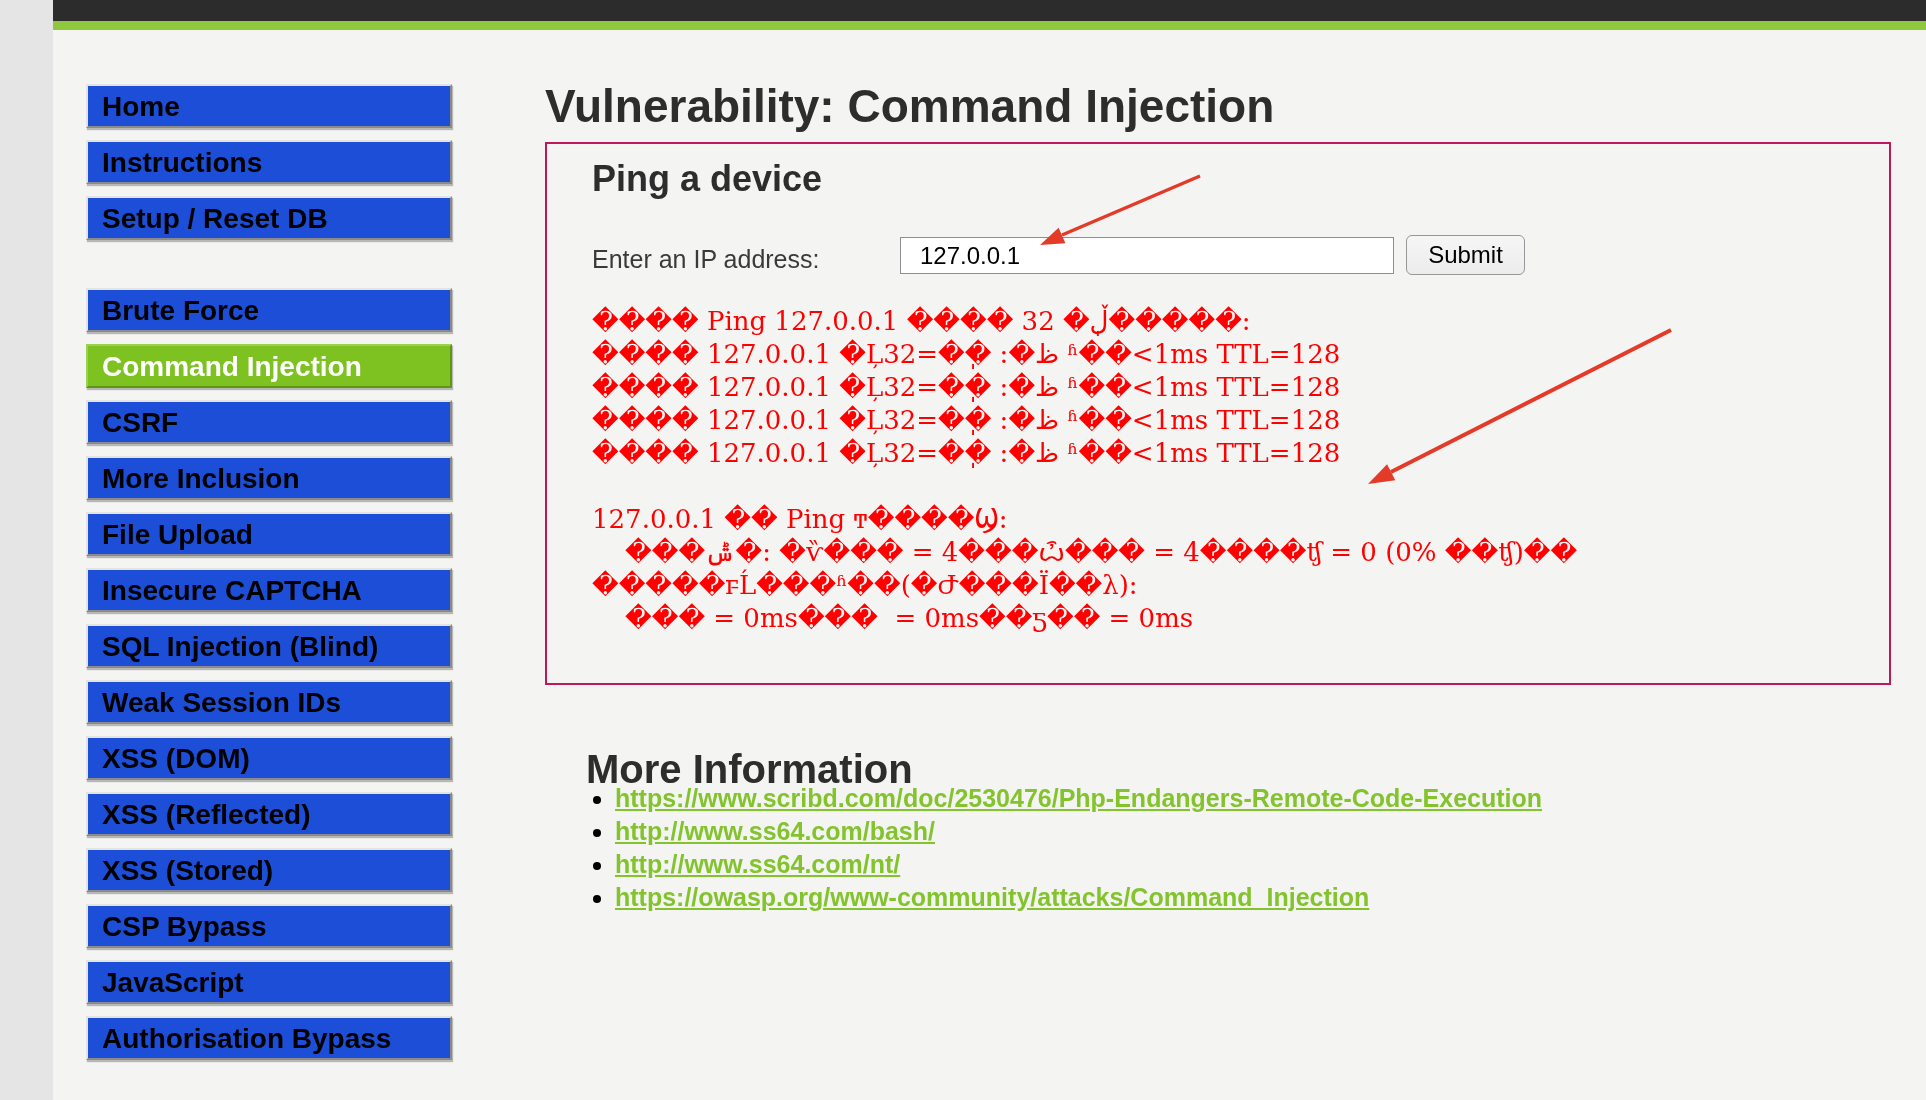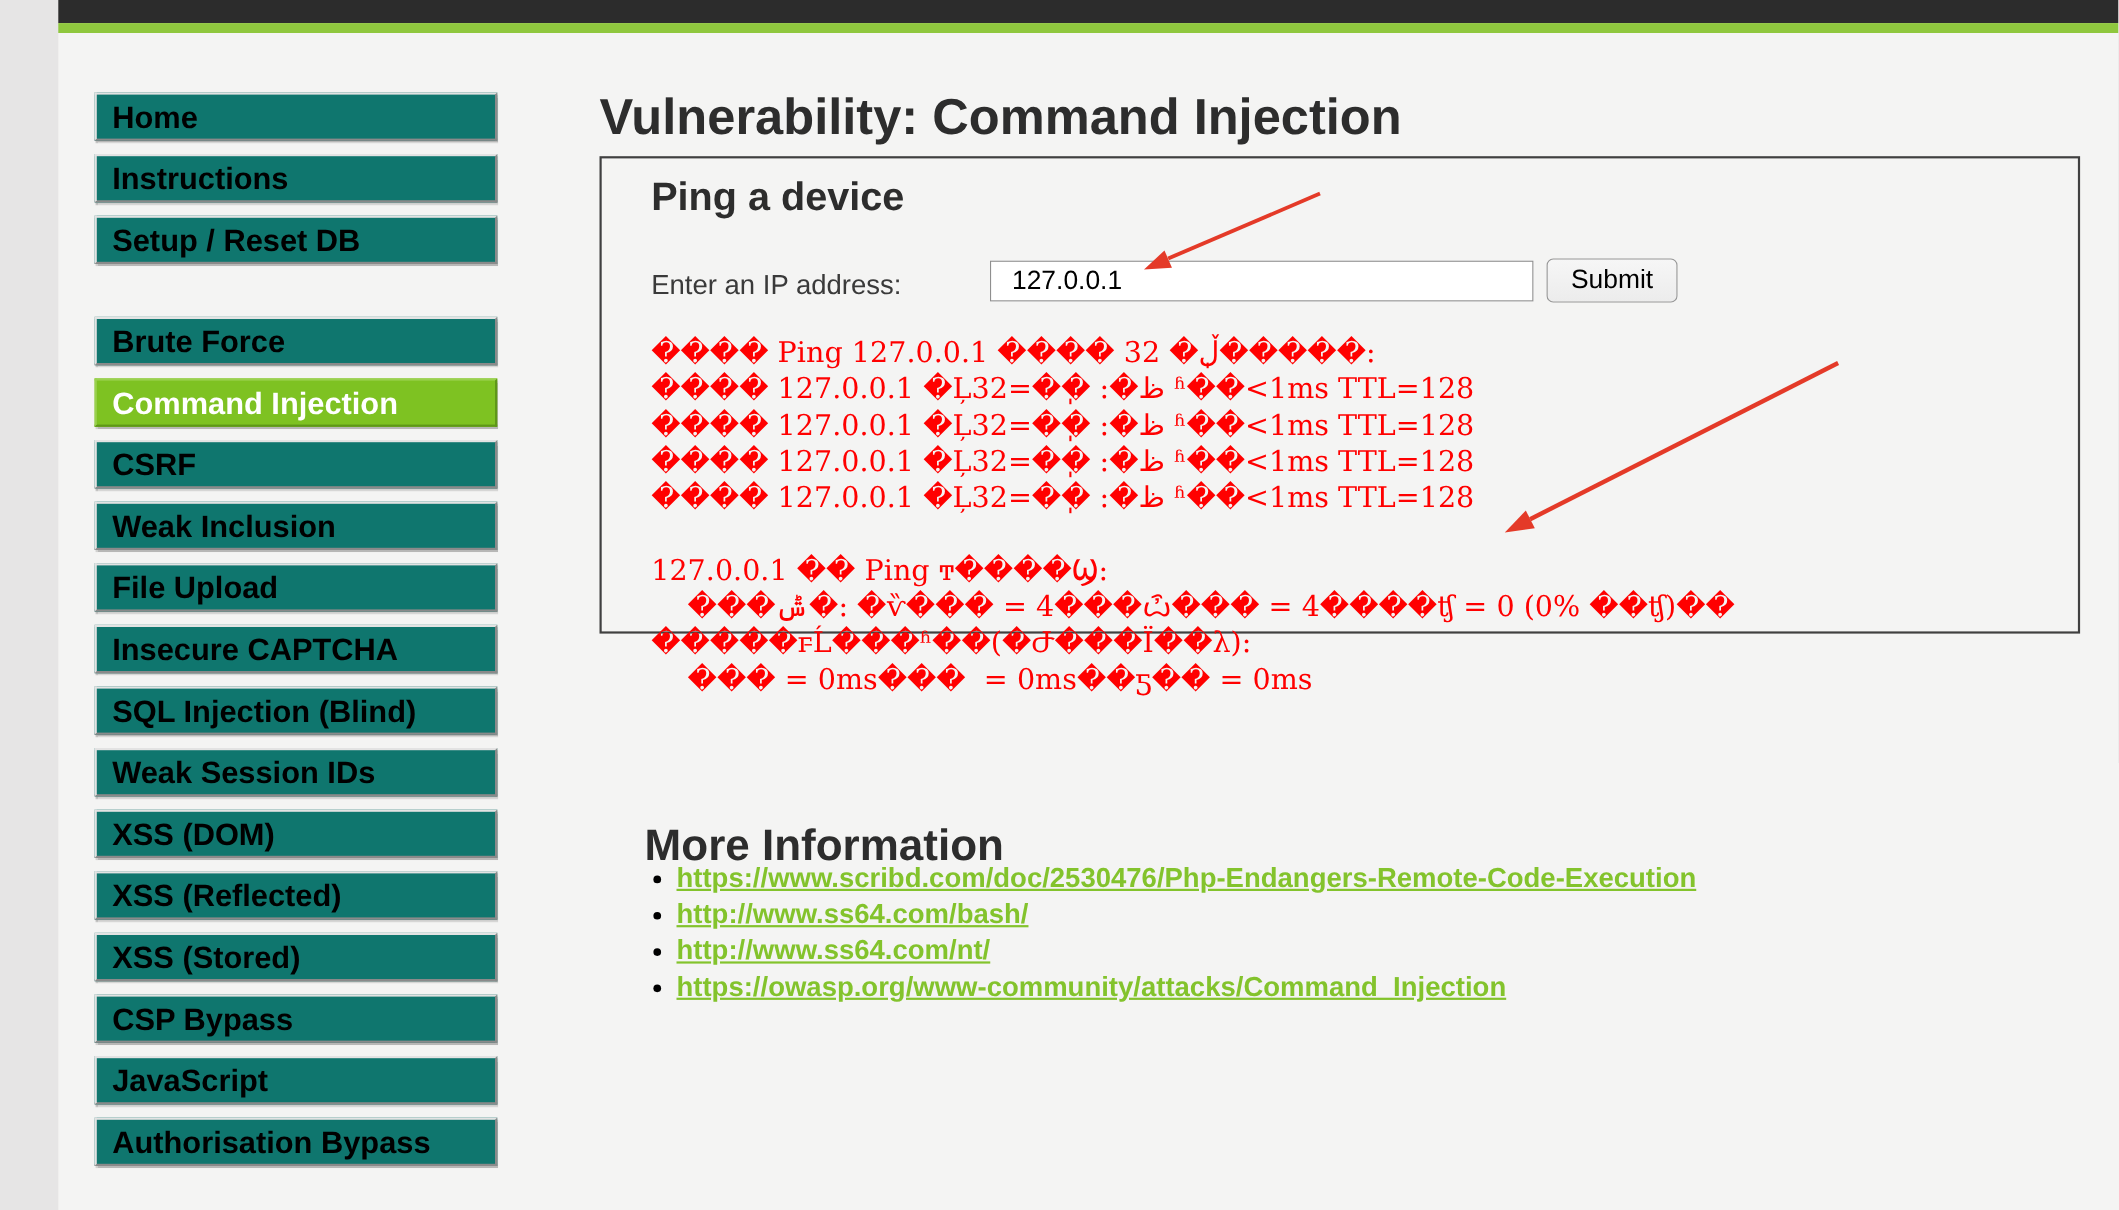--- a/index.html
+++ b/index.html
@@ -4,30 +4,30 @@
 <style>
   html,body{margin:0;padding:0;}
   body{background:#e6e5e5;font-family:"Liberation Sans",sans-serif;}
   .page{position:relative;width:1926px;height:1100px;overflow:hidden;background:#e6e5e5;}
   .bar-dark{position:absolute;left:53px;top:0;right:0;height:21px;background:#2c2c2c;}
   .bar-green{position:absolute;left:53px;top:21px;right:0;height:9px;background:#8fc73e;}
   .content-bg{position:absolute;left:53px;top:30px;right:0;bottom:0;background:#f4f4f3;}
 
   
   .sidebar{position:absolute;left:86px;top:84px;width:366px;display:flex;flex-direction:column;gap:12px;}
-  .side-btn{height:44px;line-height:42px;background:#0f766e;color:#000;font-size:28px;font-weight:bold;
+  .side-btn{height:44px;line-height:42px;background:#1d4ed8;color:#000;font-size:28px;font-weight:bold;
     padding-left:14px;box-sizing:border-box;cursor:pointer;
     border:2px solid;border-color:#e3e3e3 #8a8a8a #8a8a8a #e3e3e3;
     box-shadow:1px 2px 1px rgba(0,0,0,0.25);}
   .side-btn.active{background:#7ec222;color:#fff;border-color:#9ad14f #5e9718 #5e9718 #9ad14f;}
   .side-btn.gap-before{margin-top:36px;}
 
   
   .page-title{position:absolute;left:545px;top:48px;font-size:46px;font-weight:bold;color:#2d2d2d;text-align:center;}
-  .vuln-box{position:absolute;left:545px;top:142px;width:1346px;height:434px;border:2px solid #404040;box-sizing:border-box;}
+  .vuln-box{position:absolute;left:545px;top:142px;width:1346px;height:543px;border:2px solid #be185d;box-sizing:border-box;}
   .panel-heading{position:absolute;left:45px;top:14px;font-size:36px;font-weight:bold;color:#2d2d2d;}
   .form-row{position:absolute;left:45px;top:93px;height:40px;}
   .ip-label{position:absolute;left:0;top:8px;font-size:25px;color:#3a3a3a;white-space:nowrap;}
   .ip-input{position:absolute;left:308px;top:0;width:494px;height:37px;box-sizing:border-box;
     border:1px solid #8f8f8f;background:#fff;font-size:24px;font-family:"Liberation Sans",sans-serif;
     padding:2px 19px;color:#000;}
   .submit-btn{position:absolute;left:814px;top:-2px;width:119px;height:40px;font-size:24px;color:#000;
     font-family:"Liberation Sans",sans-serif;background:linear-gradient(#f6f6f6,#ececec);
     border:1px solid #979797;border-radius:6px;cursor:pointer;}
   .ping-output{position:absolute;left:45px;top:161px;margin:0;font-family:"DejaVu Serif","DejaVu Sans",serif;
@@ -48,21 +48,21 @@
   <div class="bar-green"></div>
   <div class="content-bg"></div>
 
   <nav class="sidebar" id="sidebar">
       <div class="side-btn">Home</div>
       <div class="side-btn">Instructions</div>
       <div class="side-btn">Setup / Reset DB</div>
       <div class="side-btn gap-before">Brute Force</div>
       <div class="side-btn active">Command Injection</div>
       <div class="side-btn">CSRF</div>
-      <div class="side-btn">Weak Inclusion</div>
+      <div class="side-btn">More Inclusion</div>
       <div class="side-btn">File Upload</div>
       <div class="side-btn">Insecure CAPTCHA</div>
       <div class="side-btn">SQL Injection (Blind)</div>
       <div class="side-btn">Weak Session IDs</div>
       <div class="side-btn">XSS (DOM)</div>
       <div class="side-btn">XSS (Reflected)</div>
       <div class="side-btn">XSS (Stored)</div>
       <div class="side-btn">CSP Bypass</div>
       <div class="side-btn">JavaScript</div>
       <div class="side-btn">Authorisation Bypass</div>

